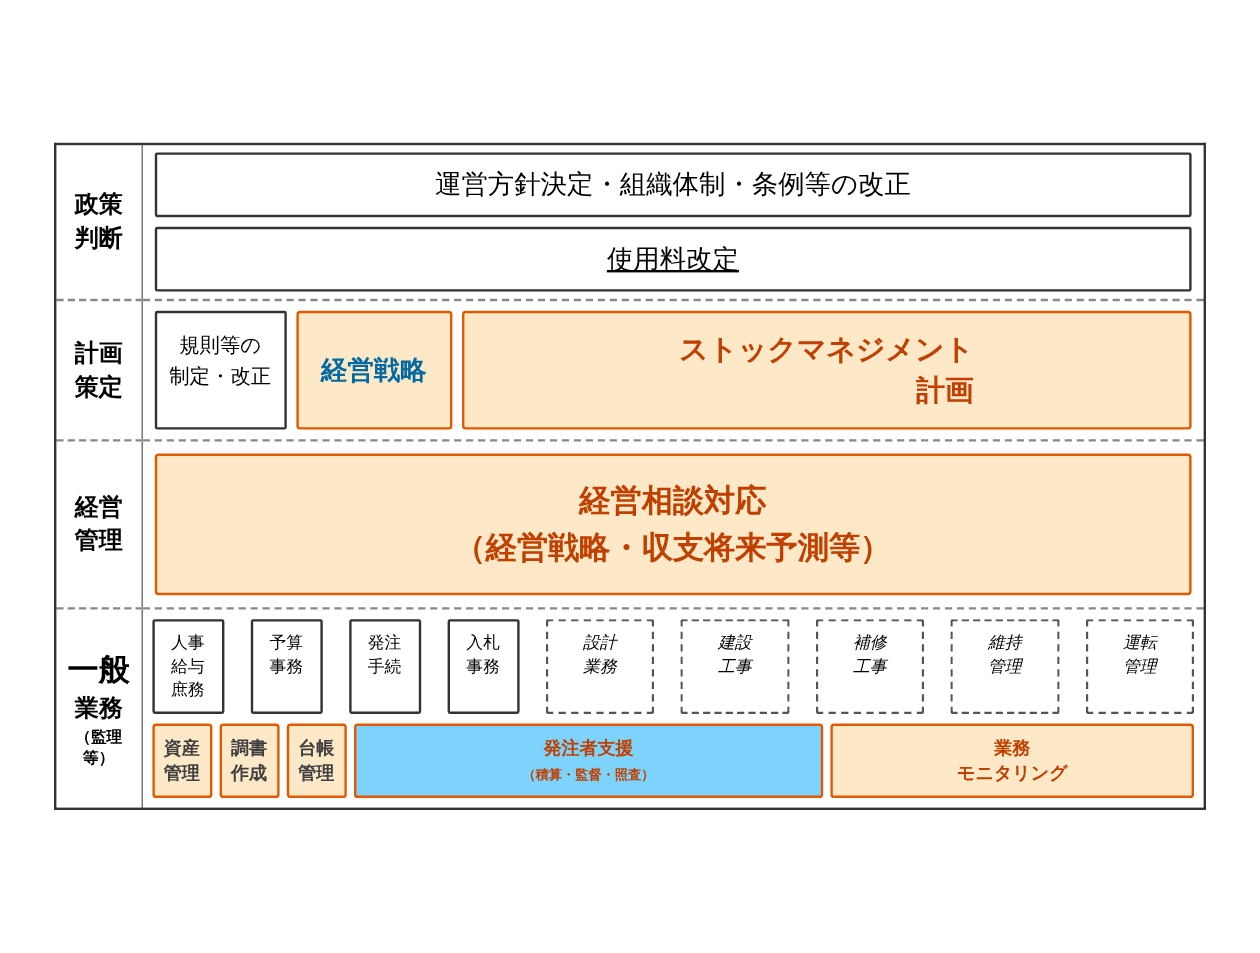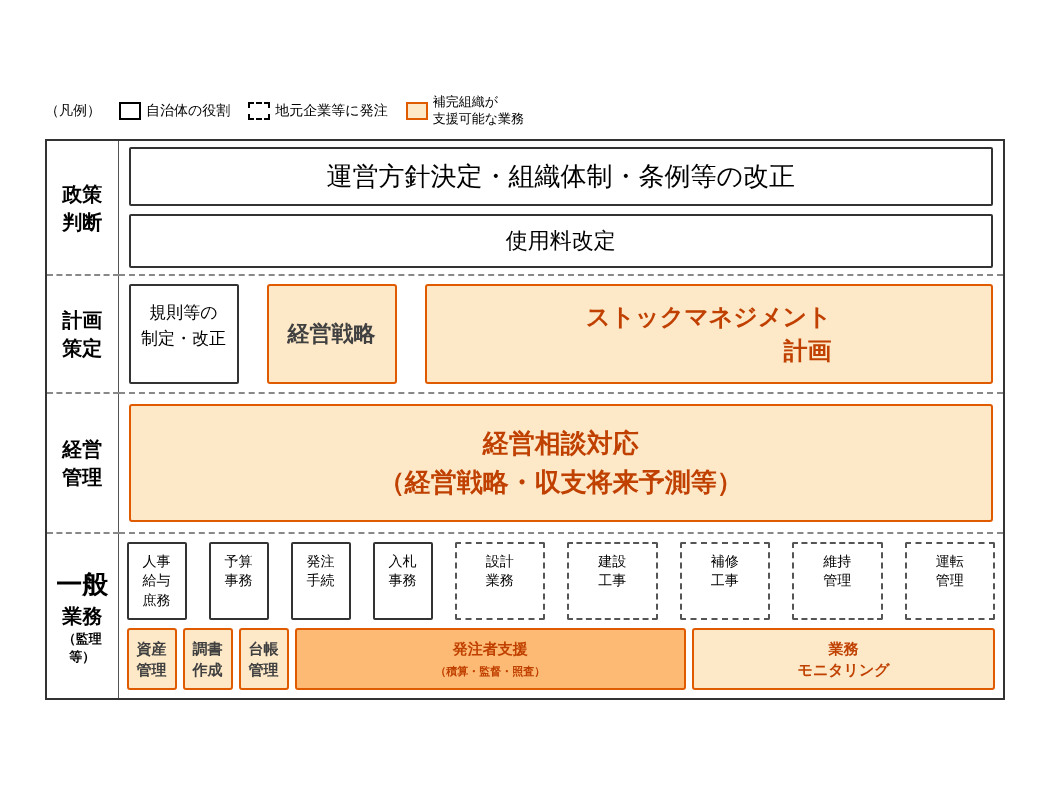--- a/index.html
+++ b/index.html
@@ -76,57 +76,58 @@
     .section-border-bottom {
       border-bottom: 2px dashed #888 !important;
     }
     
     .row-seisaku .content-cell {
       padding: 6px 10px;
     }
     .policy-box {
       border: 2px solid #333;
       text-align: center;
-      font-size: 26px;
+      font-size: 22px;
       padding: 10px 6px;
       margin-bottom: 8px;
       border-radius: 2px;
     }
     .policy-box-small {
       border: 2px solid #333;
       text-align: center;
       font-size: 22px;
       padding: 10px 6px;
       border-radius: 2px;
+      text-decoration: underline;
     }
     
     .row-keikaku .content-cell {
       padding: 8px 10px;
     }
     .keikaku-inner {
       display: flex;
-      gap: 28px;
+      gap: 8px;
       align-items: stretch;
     }
     .keikaku-solid-box {
       border: 2px solid #333;
       text-align: center;
       font-size: 17px;
       padding: 14px 10px;
       border-radius: 2px;
       min-width: 110px;
       line-height: 1.5;
     }
     .keikaku-orange-box {
       border: 2.5px solid #e05a00;
       background: #fde8c8;
       text-align: center;
       font-size: 22px;
       font-weight: bold;
-      color: #404040;
+      color: #0369a1;
       padding: 14px 18px;
       border-radius: 3px;
       min-width: 130px;
       display: flex;
       align-items: center;
       justify-content: center;
     }
     .keikaku-orange-box-large {
       border: 2.5px solid #e05a00;
       background: #fde8c8;
@@ -196,21 +197,21 @@
       text-align: center;
       font-size: 15px;
       font-weight: bold;
       color: #404040;
       padding: 8px 8px;
       border-radius: 3px;
       line-height: 1.4;
     }
     .ippan-orange-box-wide {
       border: 2.5px solid #e05a00;
-      background: #fdba74;
+      background: #7dd3fc;
       text-align: center;
       font-size: 15px;
       font-weight: bold;
       color: #c04000;
       padding: 8px 8px;
       border-radius: 3px;
       line-height: 1.4;
       flex: 2;
     }
     .ippan-orange-box-xl {
@@ -228,45 +229,28 @@
     .row-label-sub {
       font-size: 13px;
       font-weight: bold;
     }
     
     .outer-border {
       border: 2px solid #333;
     }
     .flex-equal {
       flex: 1;
+      font-style: italic;
     }
   </style>
 </head>
 <body>
 
 <div class="diagram-container">
 
-  <div class="legend">
-    <span>（凡例）</span>
-    <div class="legend-item">
-      <div class="legend-box-solid"></div>
-      <span>自治体の役割</span>
-    </div>
-    <div class="legend-item">
-      <div class="legend-box-dashed"></div>
-      <span>地元企業等に発注</span>
-    </div>
-    <div class="legend-item">
-      <div class="legend-box-orange"></div>
-      <div class="legend-note">
-        <div>補完組織が</div>
-        <div>支援可能な業務</div>
-      </div>
-    </div>
-  </div>
 
   <table class="main-table outer-border">
 
     <tbody>
         <tr class="row-seisaku">
       <td class="row-label section-border-bottom">
         <div style="white-space:pre-line;">政策
 判断</div>
       </td>
       <td class="content-cell section-border-bottom">

